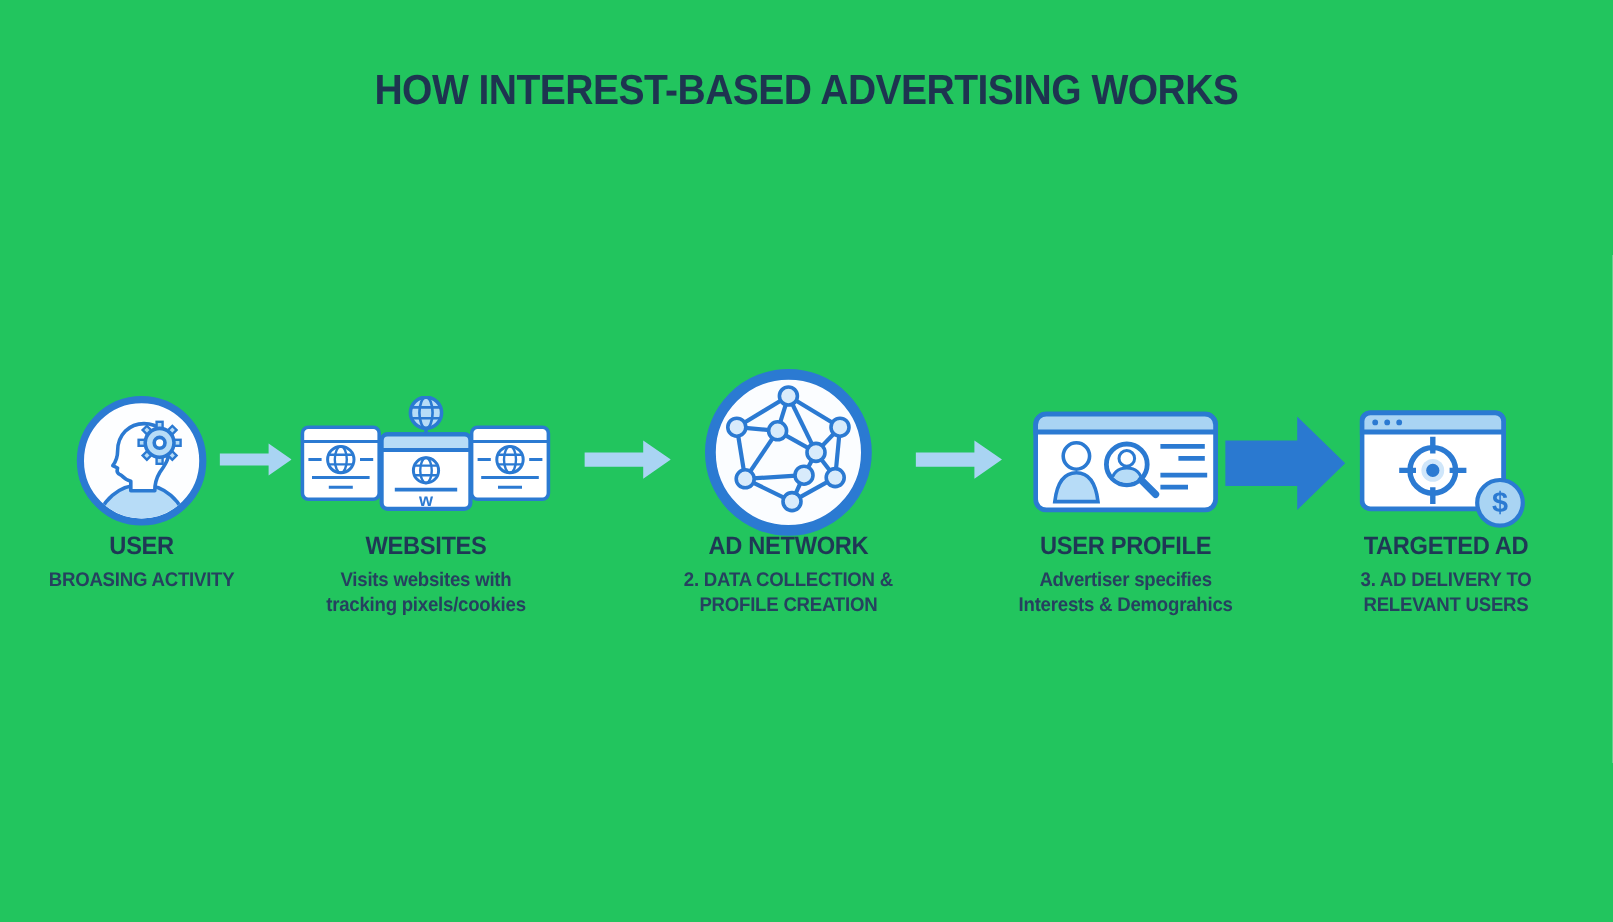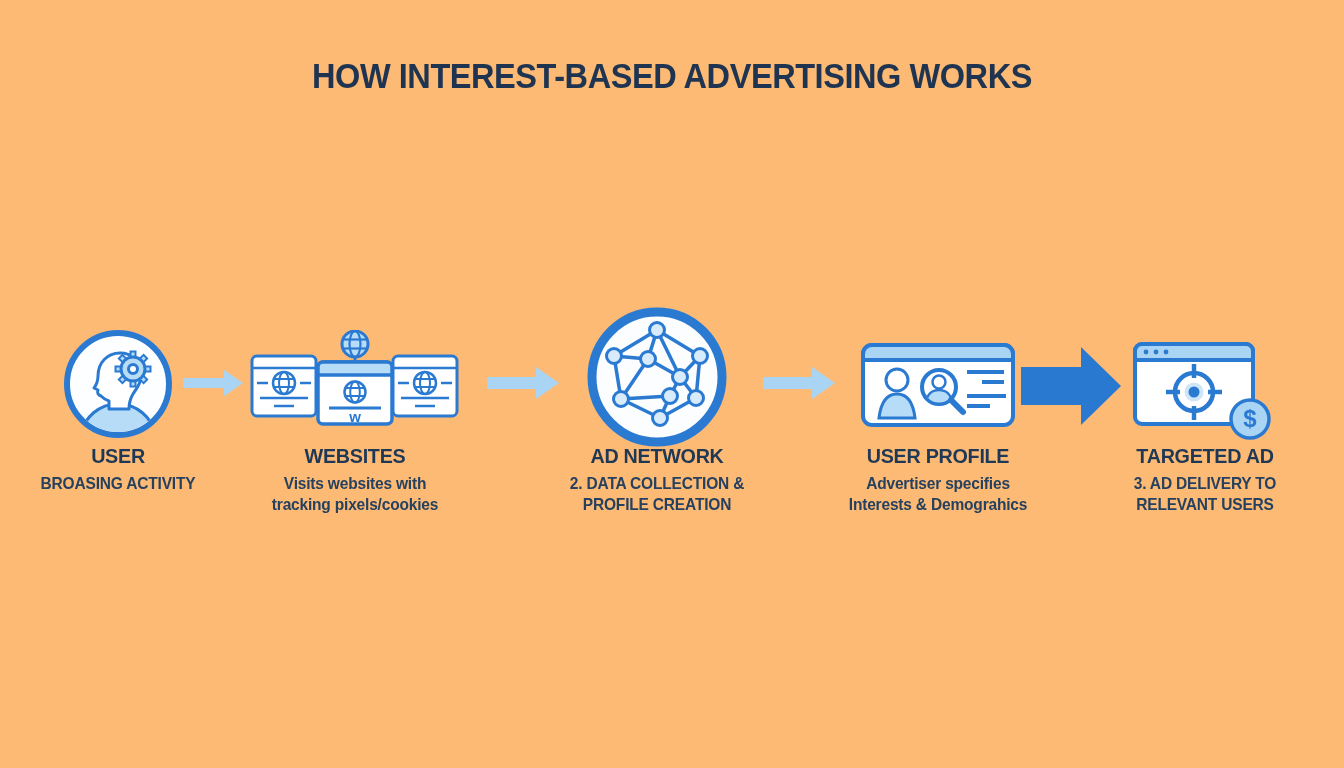--- a/index.html
+++ b/index.html
@@ -2,21 +2,21 @@
 <html><head>
 <meta charset="utf-8">
 <style>
   html,body{margin:0;padding:0;}
   body{
     width:1344px;height:768px;
     background:#f7f8f9;
     font-family:"Liberation Sans","DejaVu Sans",sans-serif;
     overflow:hidden;
   }
-  .canvas{position:relative;width:1344px;height:768px;background:#fdba74;}
+  .canvas{position:relative;width:1344px;height:768px;background:#22c55e;}
   .title{
     position:absolute;top:56px;left:0;width:1344px;
     text-align:center;
     font-size:35px;font-weight:700;letter-spacing:-.5px;
     color:#1e3450;
     transform:scaleX(.93);
   }
   .icon-abs{position:absolute;}
   .caption{
     position:absolute;top:444px;width:240px;text-align:center;

